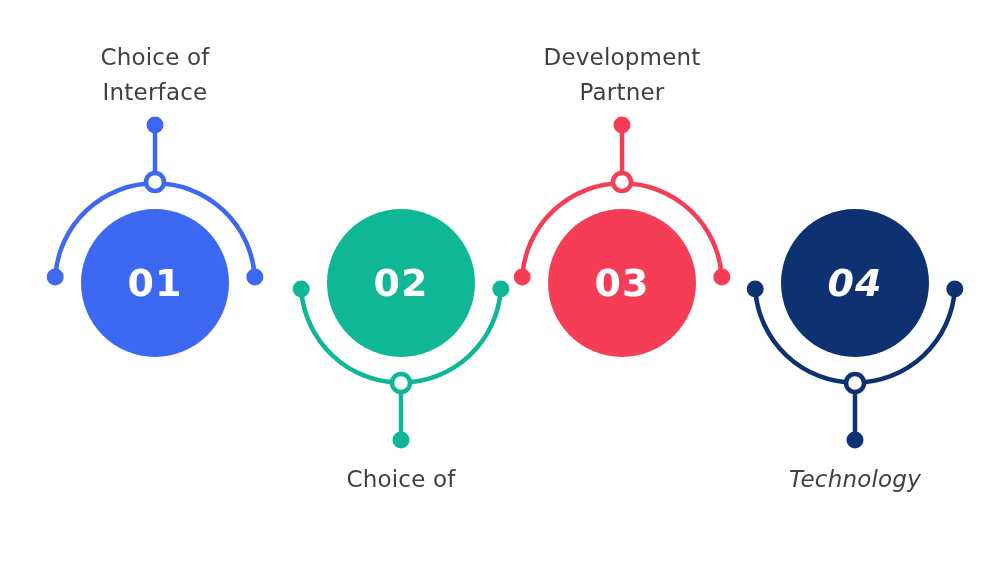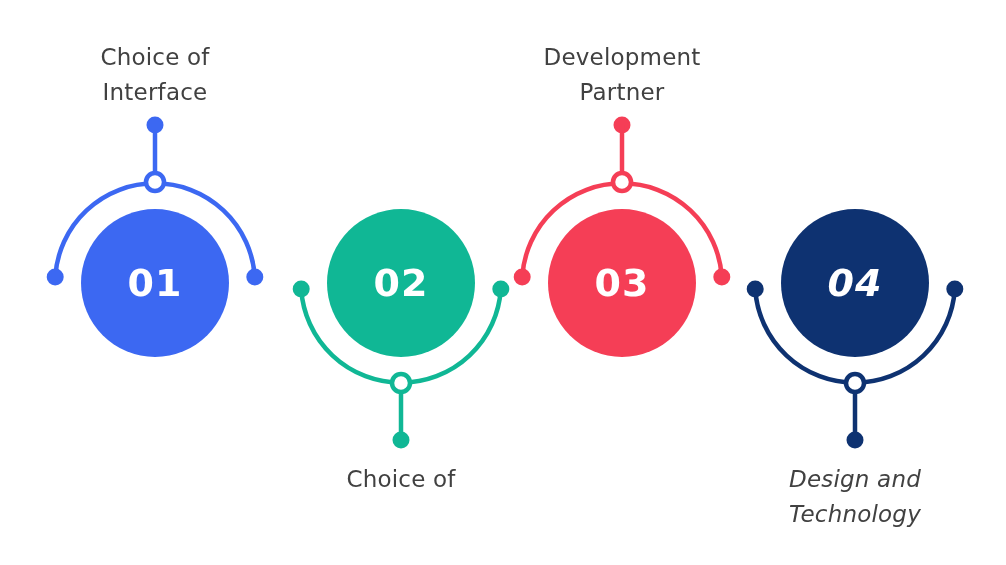--- a/index.html
+++ b/index.html
@@ -114,18 +114,17 @@
       <circle cx="117" cy="440" r="8.5" fill="#0E3271"></circle>
       <line x1="117" y1="385" x2="117" y2="440" stroke-width="4.5" stroke="#0E3271"></line>
       <path d="M 17.2 289 A 100 100 0 0 0 216.8 289" fill="none" stroke-width="4.5" stroke="#0E3271"></path>
       <circle cx="17.2" cy="289" r="8.5" fill="#0E3271"></circle>
       <circle cx="216.8" cy="289" r="8.5" fill="#0E3271"></circle>
       <circle cx="117" cy="383" r="9" fill="#ffffff" stroke-width="4.5" stroke="#0E3271"></circle>
       <circle cx="117" cy="283" r="74" fill="#0E3271"></circle>
       <text class="num" x="117" y="296" text-anchor="middle" fill="#ffffff">04</text>
     </svg>
     <div class="label bottom">
-      <span>Design and</span>
       <span>Technology</span>
     </div>
   </div>
 
 </div>
 
 </body></html>

